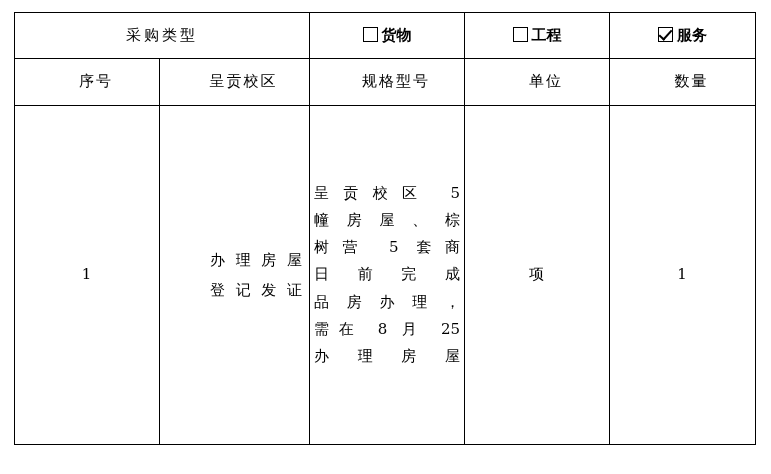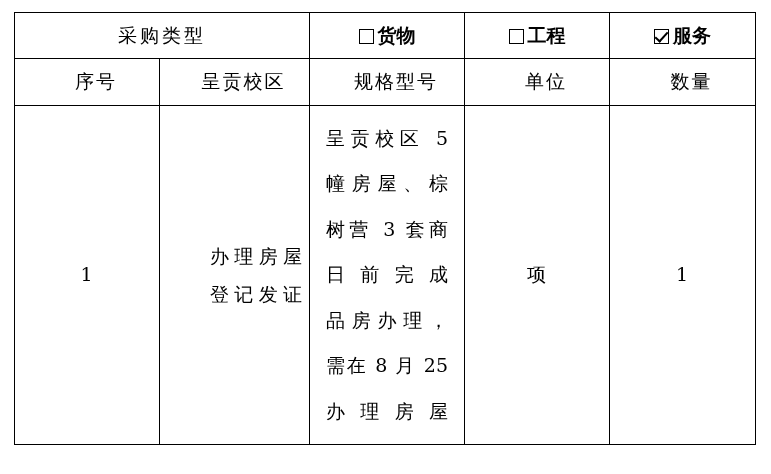--- a/index.html
+++ b/index.html
@@ -23,21 +23,21 @@
   table.proc-table {
     border-collapse: collapse;
     table-layout: fixed;
     width: 741px;
     margin: 12px 0 0 14px;
   }
   table.proc-table td {
     border: 1px solid #000000;
     text-align: center;
     vertical-align: middle;
-    font-size: 19px;
+    font-size: 15px;
     line-height: 1.55;
     padding: 0;
     font-family: "DejaVu Serif", "Liberation Serif", serif;
   }
   
   col.c1 { width: 145px; }
   col.c2 { width: 150px; }
   col.c3 { width: 155px; }
   col.c4 { width: 145px; }
   col.c5 { width: 146px; }
@@ -83,21 +83,21 @@
     letter-spacing: 1px;
   }
   .spec-cell {
     padding: 8px 14px;
     line-height: 1.95;
     text-align: justify;
     text-align-last: justify;
     letter-spacing: 0px;
   }
   .spec-cell p {
-    margin: 16px;
+    margin: 4px;
   }
   .num-cell, .unit-cell, .qty-cell {
     letter-spacing: 1px;
   }
   .content-inner {
     display: block;
     line-height: 2.0;
     text-align: justify;
     text-align-last: justify;
     padding: 0 6px;
@@ -140,21 +140,21 @@
       </tr>
       <tr class="row-item">
         <td class="num-cell">1</td>
         <td class="content-cell">
           <span class="content-inner">办理房屋</span>
           <span class="content-inner">登记发证</span>
         </td>
         <td class="spec-cell">
           <p>呈贡校区 5</p>
           <p>幢房屋、棕</p>
-          <p>树营 3 套商</p>
+          <p>树营 5 套商</p>
           <p>日前完成</p>
           <p>品房办理，</p>
           <p>需在 8 月 25</p>
           <p>办理房屋</p>
         </td>
         <td class="unit-cell">项</td>
         <td class="qty-cell">1</td>
       </tr>
     </tbody>
   </table>

